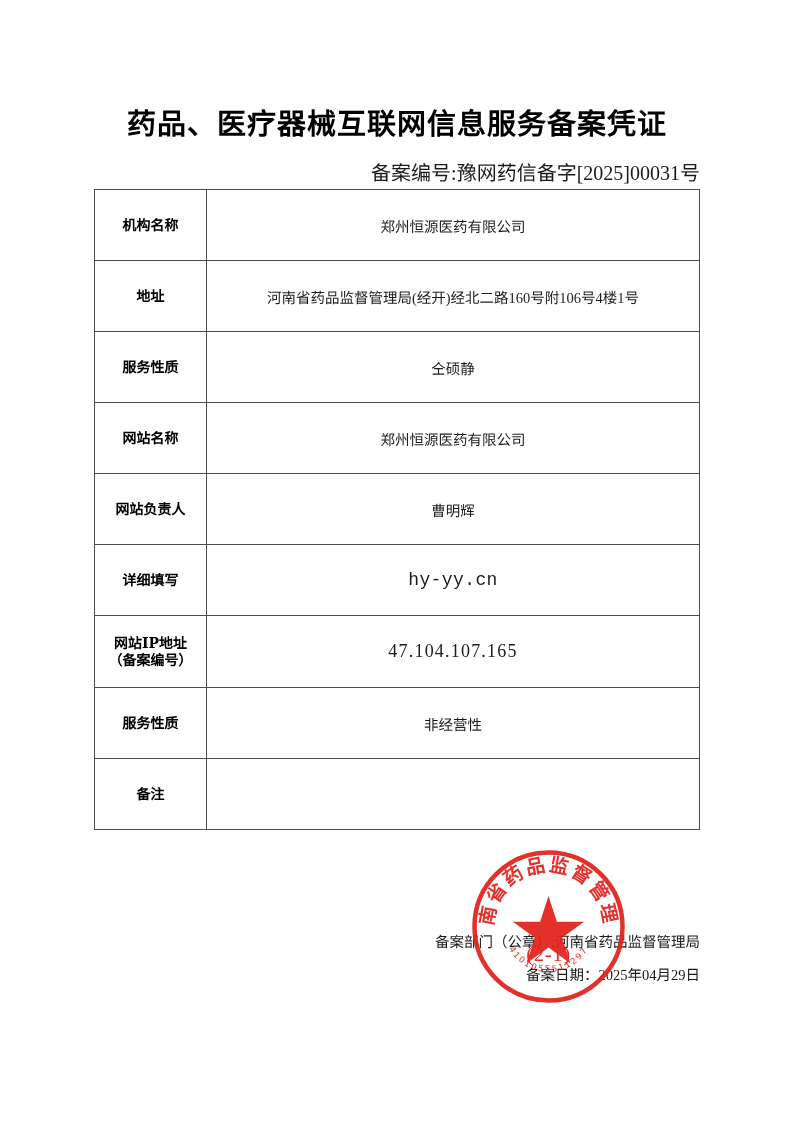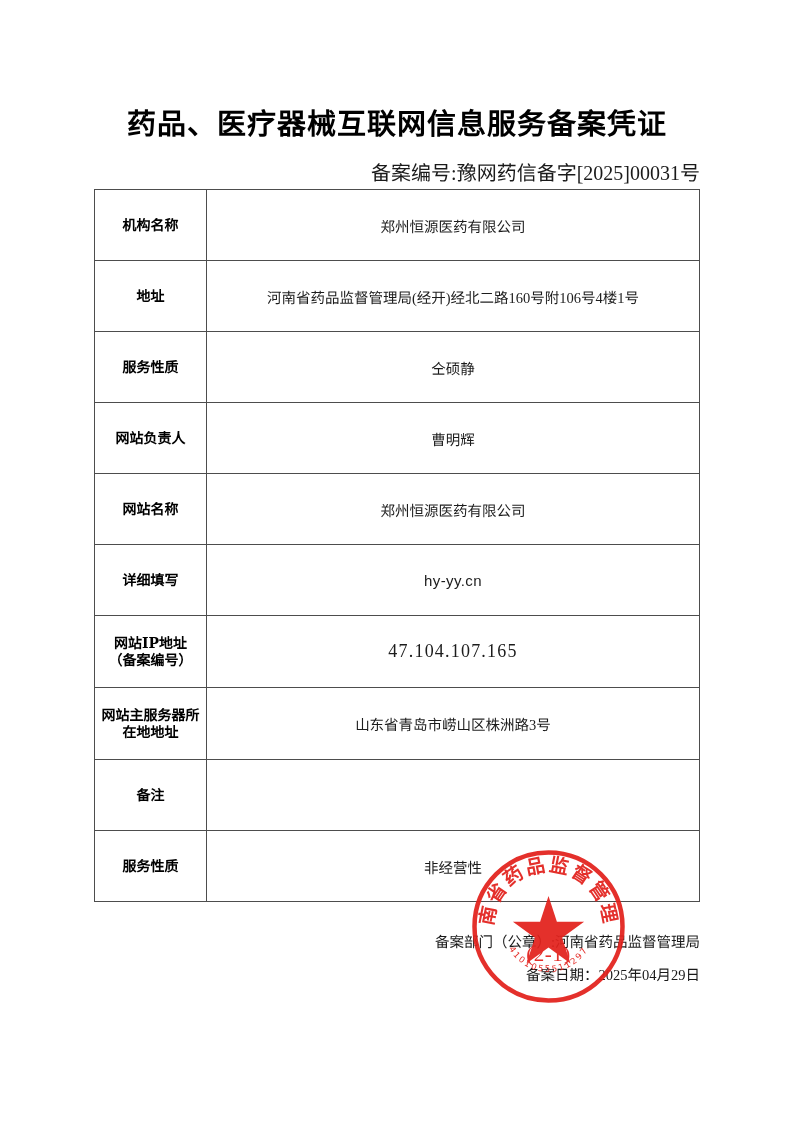--- a/index.html
+++ b/index.html
@@ -75,22 +75,22 @@
     word-break: break-all;
   }
   .cert-table td.value {
     text-align: center;
     font-family: "Liberation Serif", "DejaVu Serif", serif;
     font-size: 14.5px;
     color: #1c1c1c;
     padding: 4px 10px;
   }
   .cert-table td.value.mono {
-    font-family: Liberation Sans, sans-serif;
-    font-size: 15px;
+    font-family: Liberation Mono, monospace;
+    font-size: 18px;
     letter-spacing: 0.4px;
   }
   .cert-table td.value.num {
     font-family: "Liberation Serif", "DejaVu Serif", serif;
     font-size: 18px;
     letter-spacing: 1.2px;
   }
   .row-tall { height: 71px; }
   .row-mid  { height: 72px; }
 
@@ -150,46 +150,42 @@
       </tr>
       <tr class="row-tall">
         <td class="label">地址</td>
         <td class="value">河南省药品监督管理局(经开)经北二路160号附106号4楼1号</td>
       </tr>
       <tr class="row-tall">
         <td class="label">服务性质</td>
         <td class="value">仝硕静</td>
       </tr>
       <tr class="row-tall">
+        <td class="label">网站名称</td>
+        <td class="value">郑州恒源医药有限公司</td>
+      </tr>
+      <tr class="row-tall">
         <td class="label">网站负责人</td>
         <td class="value">曹明辉</td>
-      </tr>
-      <tr class="row-tall">
-        <td class="label">网站名称</td>
-        <td class="value">郑州恒源医药有限公司</td>
       </tr>
       <tr class="row-tall">
         <td class="label">详细填写</td>
         <td class="value mono">hy-yy.cn</td>
       </tr>
       <tr class="row-mid">
         <td class="label">网站IP地址（备案编号）</td>
         <td class="value num">47.104.107.165</td>
       </tr>
-      <tr class="row-mid">
-        <td class="label">网站主服务器所在地地址</td>
-        <td class="value">山东省青岛市崂山区株洲路3号</td>
+      <tr class="row-tall">
+        <td class="label">服务性质</td>
+        <td class="value">非经营性</td>
       </tr>
       <tr class="row-tall">
         <td class="label">备注</td>
         <td class="value"></td>
-      </tr>
-      <tr class="row-tall">
-        <td class="label">服务性质</td>
-        <td class="value">非经营性</td>
       </tr>
     </tbody>
   </table>
 
   <div class="footer-line footer-dept">备案部门（公章）:河南省药品监督管理局</div>
 
   <div class="footer-line footer-date">备案日期：2025年04月29日</div>
 
   <div class="seal">
     <svg viewBox="0 0 157 157" xmlns="http://www.w3.org/2000/svg" aria-hidden="true">

